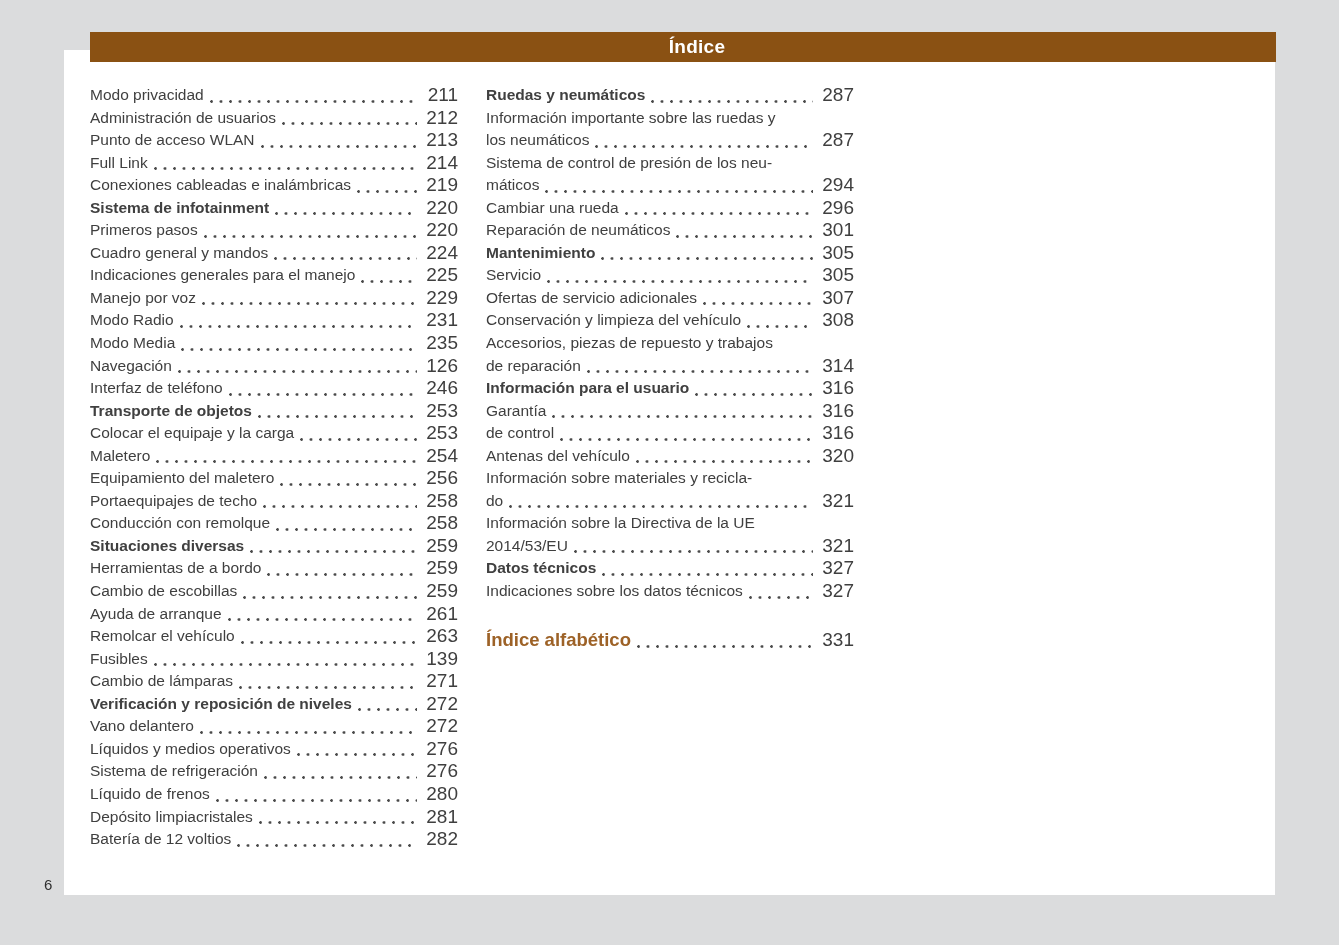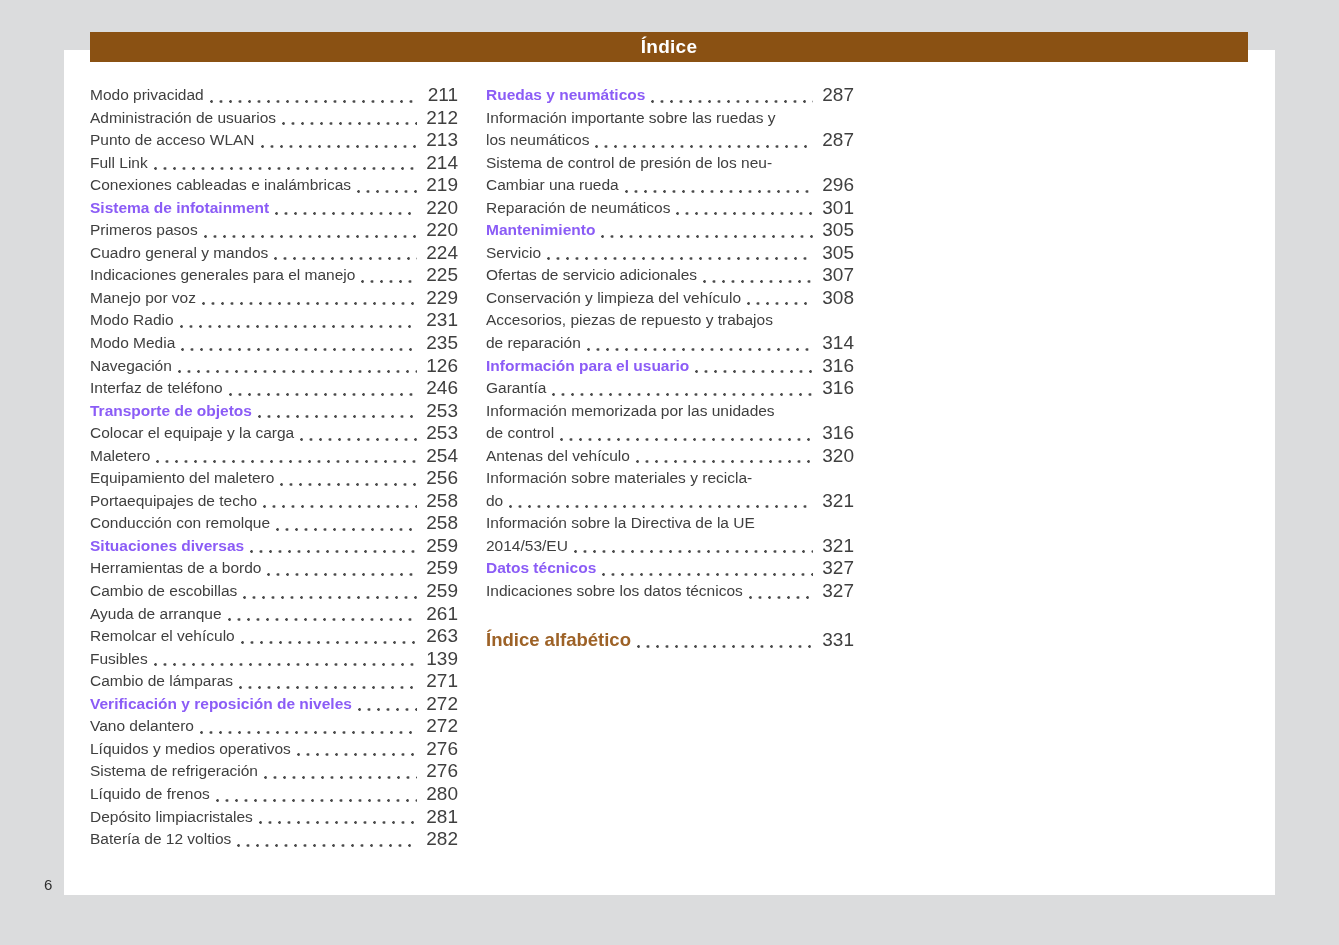--- a/index.html
+++ b/index.html
@@ -22,20 +22,21 @@
   .header-bar {
     position: absolute;
     left: 26px;
     top: -18px;
     width: 1158px;
     height: 30px;
     background: #8a5113;
     display: flex;
     align-items: center;
     justify-content: center;
+    padding-left: 28px;
   }
   .header-title {
     color: #ffffff;
     font-size: 19px;
     font-weight: 700;
     letter-spacing: 0.3px;
   }
   .col {
     position: absolute;
     top: 34px;
@@ -43,21 +44,21 @@
   }
   .col-left  { left: 26px; }
   .col-right { left: 422px; }
   .toc-line {
     display: flex;
     line-height: 22.55px;
     font-size: 15.5px;
     color: #3f3f3f;
   }
   .label { white-space: nowrap; }
-  .bold .label { font-weight: 700; color: #8b5cf6; }
+  .bold .label { font-weight: 700; color: #404040; }
   .dots {
     flex: 1 1 auto;
     height: 3px;
     align-self: flex-end;
     margin: 0 3px 4px 6px;
     background-image: radial-gradient(circle at 1.5px 1.5px, #4a4a4a 1.15px, rgba(0,0,0,0) 1.55px);
     background-size: 9.5px 3px;
     background-repeat: repeat-x;
     background-position: left bottom;
     min-width: 8px;
@@ -348,20 +349,25 @@
           <div class="toc-line">
             <span class="label">los neumáticos</span>
             <span class="dots"></span>
             <span class="pg">287</span>
           </div>
         </div>
         <div class="toc-entry">
           <div class="toc-line">
             <span class="label">Sistema de control de presión de los neu-</span>
           </div>
+          <div class="toc-line">
+            <span class="label">máticos</span>
+            <span class="dots"></span>
+            <span class="pg">294</span>
+          </div>
         </div>
         <div class="toc-entry">
           <div class="toc-line">
             <span class="label">Cambiar una rueda</span>
             <span class="dots"></span>
             <span class="pg">296</span>
           </div>
         </div>
         <div class="toc-entry">
           <div class="toc-line">
@@ -416,23 +422,20 @@
           </div>
         </div>
         <div class="toc-entry">
           <div class="toc-line">
             <span class="label">Garantía</span>
             <span class="dots"></span>
             <span class="pg">316</span>
           </div>
         </div>
         <div class="toc-entry">
-          <div class="toc-line">
-            <span class="label">Información memorizada por las unidades</span>
-          </div>
           <div class="toc-line">
             <span class="label">de control</span>
             <span class="dots"></span>
             <span class="pg">316</span>
           </div>
         </div>
         <div class="toc-entry">
           <div class="toc-line">
             <span class="label">Antenas del vehículo</span>
             <span class="dots"></span>

